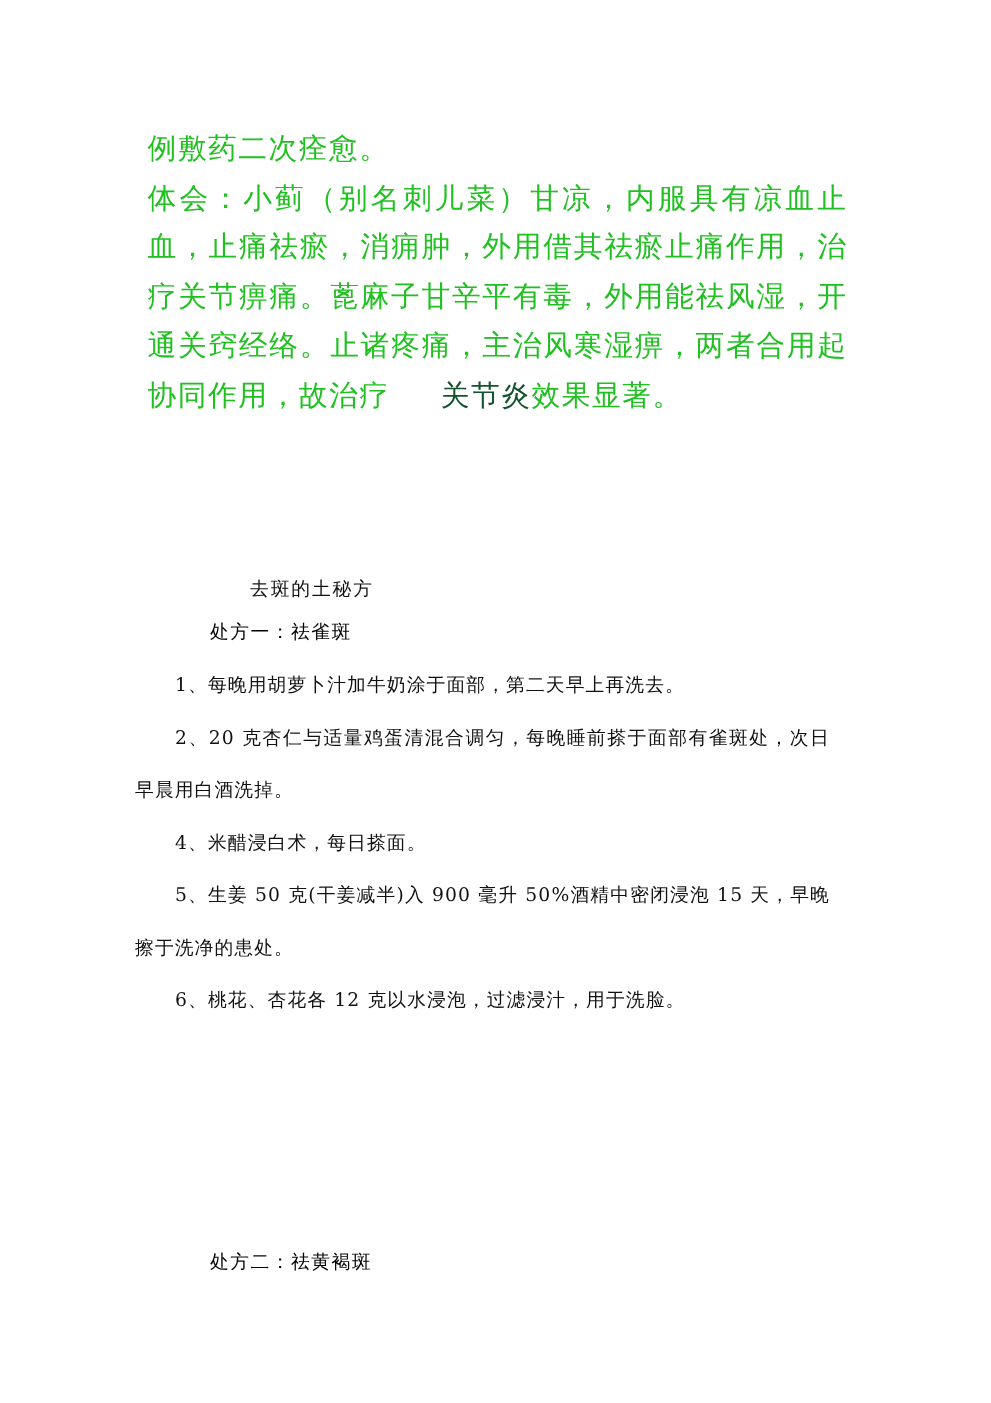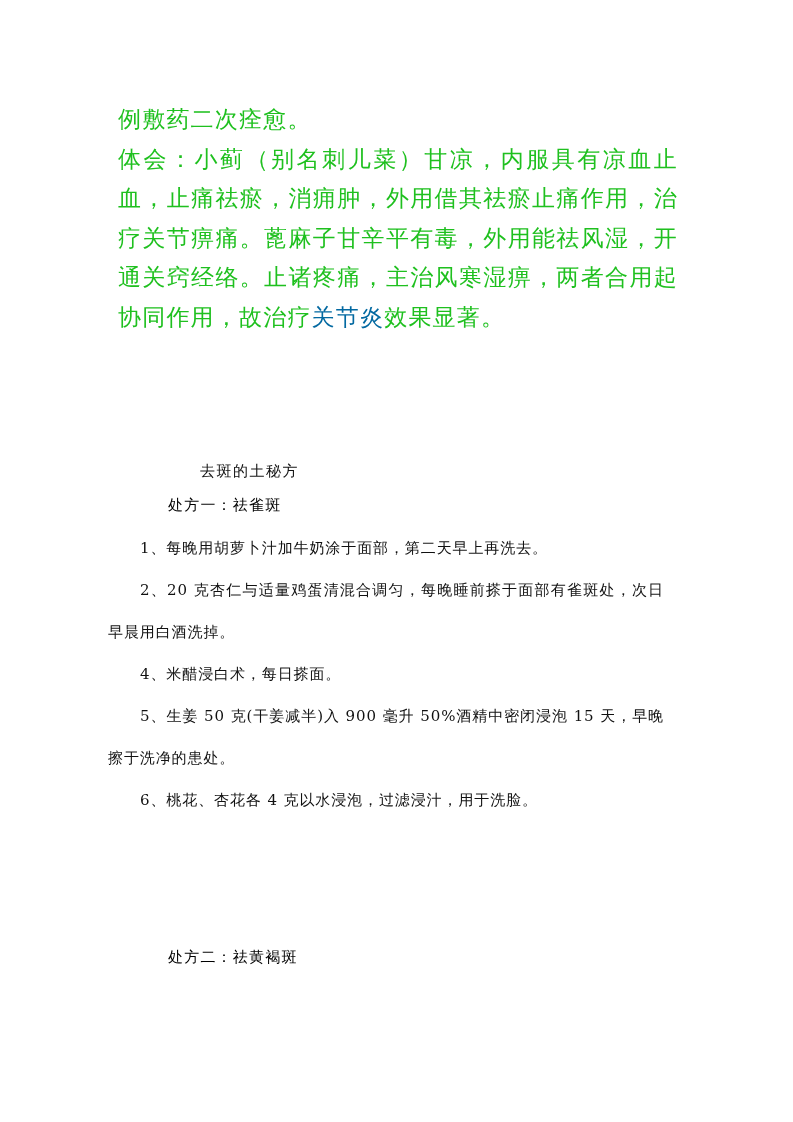--- a/index.html
+++ b/index.html
@@ -27,21 +27,21 @@
       font-size: 23px;
       line-height: 39.5px;
       color: #1fc01f;
       letter-spacing: 1.2px;
     }
     .green-block p {
       margin: 0;
       text-align: justify;
       text-align-last: left;
     }
-    .blue { color: #0369a1; }
+    .blue { color: #14532d; margin-left: 41px; }
     .heading {
       position: absolute;
       left: 200px;
       top: 434px;
       font-size: 15px;
       color: #111;
       letter-spacing: 1.5px;
       margin-top: 28px;
     }
     .rx {
@@ -79,18 +79,18 @@
 
   <div class="heading">去斑的土秘方</div>
 
   <div class="rx" style="left:148px; top:496px;">处方一：祛雀斑</div>
 
   <div class="body-text" style="top:527px;">
     <p>1、每晚用胡萝卜汁加牛奶涂于面部，第二天早上再洗去。</p>
     <p>2、20 克杏仁与适量鸡蛋清混合调匀，每晚睡前搽于面部有雀斑处，次日早晨用白酒洗掉。</p>
     <p>4、米醋浸白术，每日搽面。</p>
     <p>5、生姜 50 克(干姜减半)入 900 毫升 50%酒精中密闭浸泡 15 天，早晚擦于洗净的患处。</p>
-    <p>6、桃花、杏花各 4 克以水浸泡，过滤浸汁，用于洗脸。</p>
+    <p>6、桃花、杏花各 12 克以水浸泡，过滤浸汁，用于洗脸。</p>
   </div>
 
-  <div class="rx" style="left:148px; top:948px;">处方二：祛黄褐斑</div>
+  <div class="rx" style="left:148px; top:1000px;">处方二：祛黄褐斑</div>
 
 </div>
 
 </body></html>

